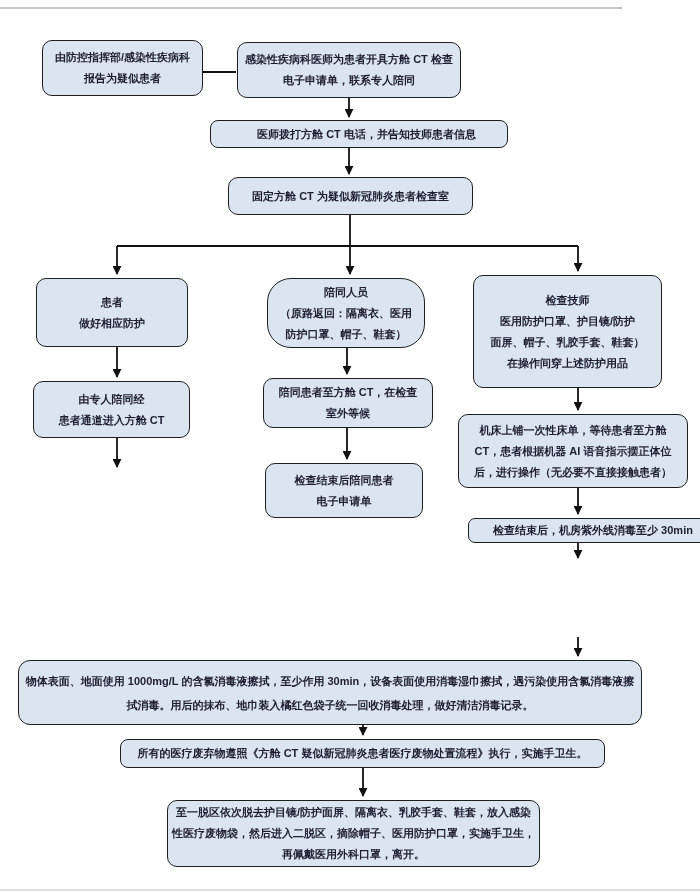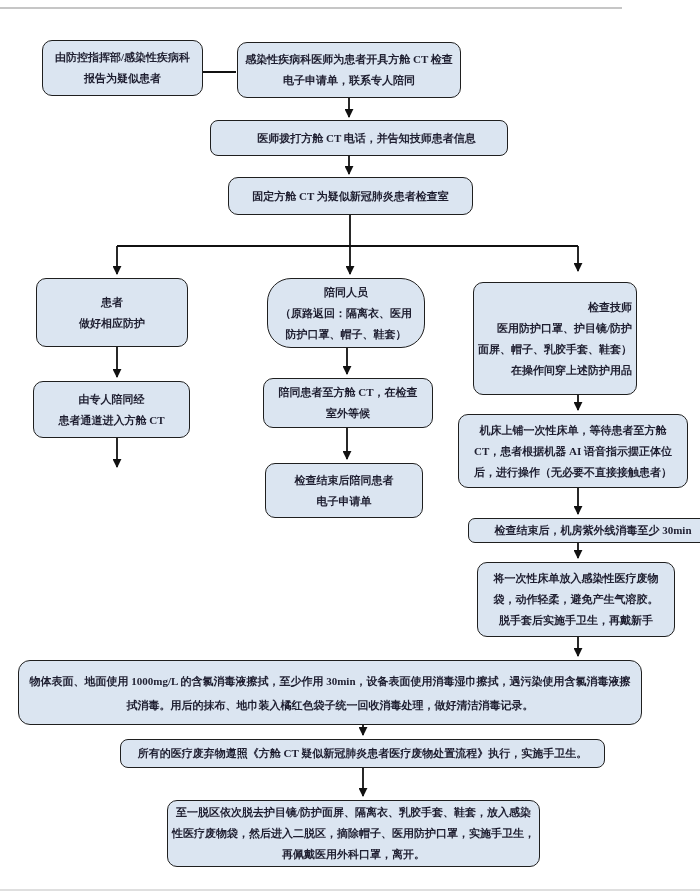--- a/index.html
+++ b/index.html
@@ -1,48 +1,48 @@
 <!DOCTYPE html>
 <html><head>
 <meta charset="utf-8">
 <style>
   html,body{margin:0;padding:0;background:#ffffff;}
   #canvas{
     position:relative;
     width:700px;height:893px;
     background:#ffffff;
-    font-family:Liberation Serif, serif;
+    font-family:Liberation Sans, sans-serif;
     overflow:hidden;
   }
   #wires{position:absolute;left:0;top:0;width:700px;height:893px;z-index:0;}
   .node{
     position:absolute;z-index:1;
     box-sizing:border-box;
     background:#dbe5f1;
     border:1.4px solid #1f1f1f;
     border-radius:10px;
     display:flex;flex-direction:column;justify-content:center;align-items:center;
     text-align:center;
     font-size:11px;font-weight:700;color:#1e1e30;
     line-height:21px;
     padding:2px 4px;
   }
   .node .ln{white-space:nowrap;}
   
   #n-report    {left:42px;  top:40px;  width:161px; height:56px;}
   #n-order     {left:237px; top:42px;  width:224px; height:56px;}
-  #n-call      {left:210px; top:120px; width:298px; height:36px; border-radius:8px;padding-left:19px;}
+  #n-call      {left:210px; top:120px; width:298px; height:28px; border-radius:8px;padding-left:19px;}
   #n-fixed     {left:228px; top:177px; width:245px; height:38px;}
   #n-patient1  {left:36px;  top:278px; width:152px; height:69px;}
   #n-patient2  {left:33px;  top:381px; width:157px; height:57px;}
   #n-patient3  {left:33px;  top:471px; width:160px; height:57px;}
   #n-escort1   {left:267px; top:278px; width:158px; height:70px;border-radius:24px;}
   #n-escort2   {left:263px; top:378px; width:170px; height:50px;}
   #n-escort3   {left:265px; top:463px; width:158px; height:55px;}
-  #n-tech1     {left:473px; top:282px; width:164px; height:113px;align-items:flex-end;}
+  #n-tech1     {left:473px; top:275px; width:189px; height:113px;}
   #n-tech2     {left:458px; top:414px; width:230px; height:74px;}
   #n-tech3     {left:468px; top:518px; width:250px; height:25px; border-radius:7px;}
   #n-tech4     {left:477px; top:562px; width:198px; height:75px;}
   #n-disinfect {left:18px;  top:660px; width:624px; height:65px; line-height:24px; border-radius:12px;}
   #n-disinfect .ln{white-space:normal;}
   #n-waste     {left:120px; top:739px; width:485px; height:29px; border-radius:8px;}
   #n-doffing   {left:167px; top:800px; width:373px; height:67px;}
 </style>
 </head>
 <body>
@@ -131,25 +131,20 @@
       <div class="ln">在操作间穿上述防护用品</div>
     </div>
   <div class="node" id="n-tech2">
       <div class="ln">机床上铺一次性床单，等待患者至方舱</div>
       <div class="ln">CT，患者根据机器 AI 语音指示摆正体位</div>
       <div class="ln">后，进行操作（无必要不直接接触患者）</div>
     </div>
   <div class="node" id="n-tech3">
       <div class="ln">检查结束后，机房紫外线消毒至少 30min</div>
     </div>
-  <div class="node" id="n-tech4">
-      <div class="ln">将一次性床单放入感染性医疗废物</div>
-      <div class="ln">袋，动作轻柔，避免产生气溶胶。</div>
-      <div class="ln">脱手套后实施手卫生，再戴新手</div>
-    </div>
   <div class="node" id="n-disinfect">
       <div class="ln">物体表面、地面使用 1000mg/L 的含氯消毒液擦拭，至少作用 30min，设备表面使用消毒湿巾擦拭，遇污染使用含氯消毒液擦</div>
       <div class="ln">拭消毒。用后的抹布、地巾装入橘红色袋子统一回收消毒处理，做好清洁消毒记录。</div>
     </div>
   <div class="node" id="n-waste">
       <div class="ln">所有的医疗废弃物遵照《方舱 CT 疑似新冠肺炎患者医疗废物处置流程》执行，实施手卫生。</div>
     </div>
   <div class="node" id="n-doffing">
       <div class="ln">至一脱区依次脱去护目镜/防护面屏、隔离衣、乳胶手套、鞋套，放入感染</div>
       <div class="ln">性医疗废物袋，然后进入二脱区，摘除帽子、医用防护口罩，实施手卫生，</div>

